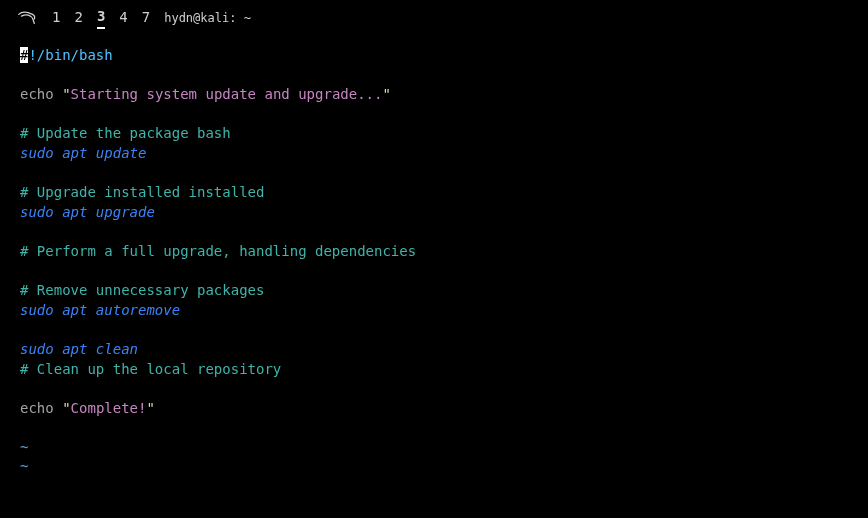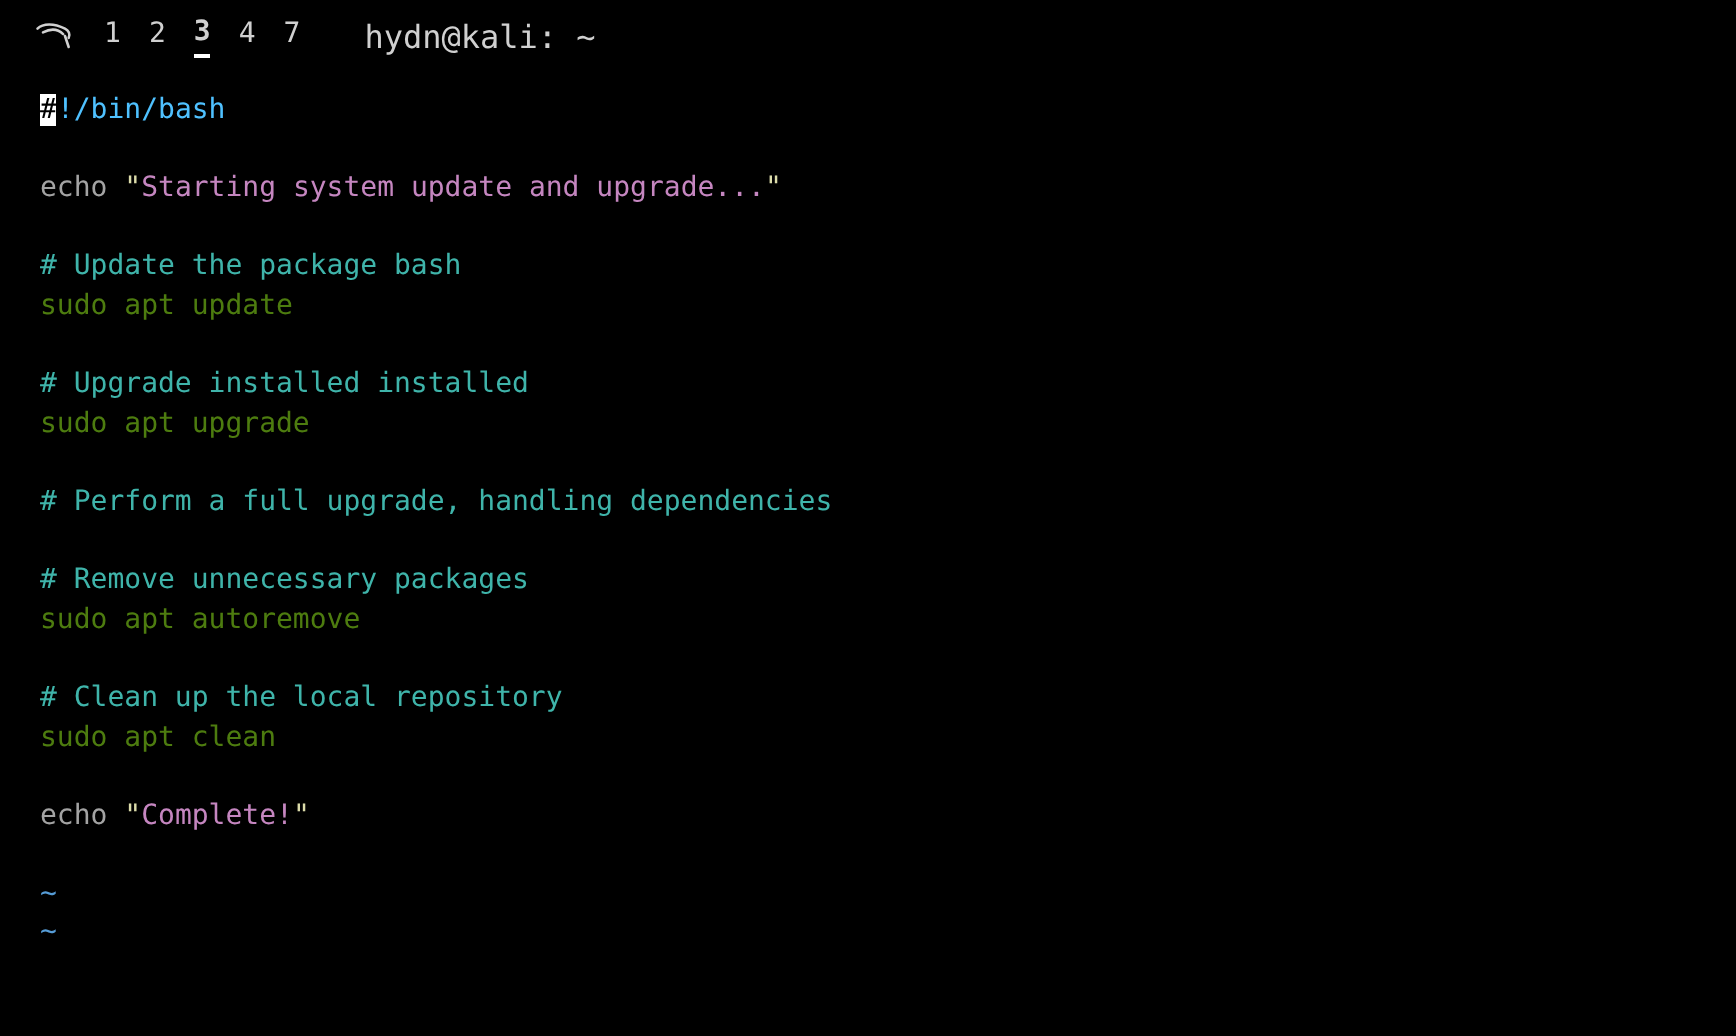--- a/index.html
+++ b/index.html
@@ -39,42 +39,42 @@
       color: #d0d0d0;
       font-size: 14px;
       cursor: pointer;
       padding-bottom: 3px;
     }
     .tab.active {
       border-bottom: 2px solid #ffffff;
       font-weight: bold;
     }
     .window-title {
-      margin-left: 18px;
       color: #d0d0d0;
-      font-size: 16px;
+      font-size: 12px;
     }
     .terminal {
       padding: 10px 19px 6px 20px;
       background: #000000;
       line-height: 1.4;
     }
     .line {
       white-space: pre;
       min-height: 19.6px;
     }
     .cursor-block {
       background: #ffffff;
       color: #000000;
     }
     .shebang {
       color: #4fc1ff;
     }
     .cmd {
-      color: #4d7c0f;
+      color: #3b82f6;
+      font-style: italic;
     }
     .echo-kw {
       color: #a3a3a3;
     }
     .quote {
       color: #dcdcaa;
     }
     .str {
       color: #c586c0;
     }
@@ -115,20 +115,20 @@
   <div class="line cmd">sudo apt update</div>
   <div class="line"> </div>
   <div class="line comment"># Upgrade installed installed</div>
   <div class="line cmd">sudo apt upgrade</div>
   <div class="line"> </div>
   <div class="line comment"># Perform a full upgrade, handling dependencies</div>
   <div class="line"> </div>
   <div class="line comment"># Remove unnecessary packages</div>
   <div class="line cmd">sudo apt autoremove</div>
   <div class="line"> </div>
+  <div class="line cmd">sudo apt clean</div>
   <div class="line comment"># Clean up the local repository</div>
-  <div class="line cmd">sudo apt clean</div>
   <div class="line"> </div>
   <div class="line"><span class="echo-kw">echo </span><span class="quote">"</span><span class="str">Complete!</span><span class="quote">"</span></div>
   <div class="line"> </div>
   <div class="line tilde">~</div>
   <div class="line tilde">~</div>
 </div>
 
 </body></html>

